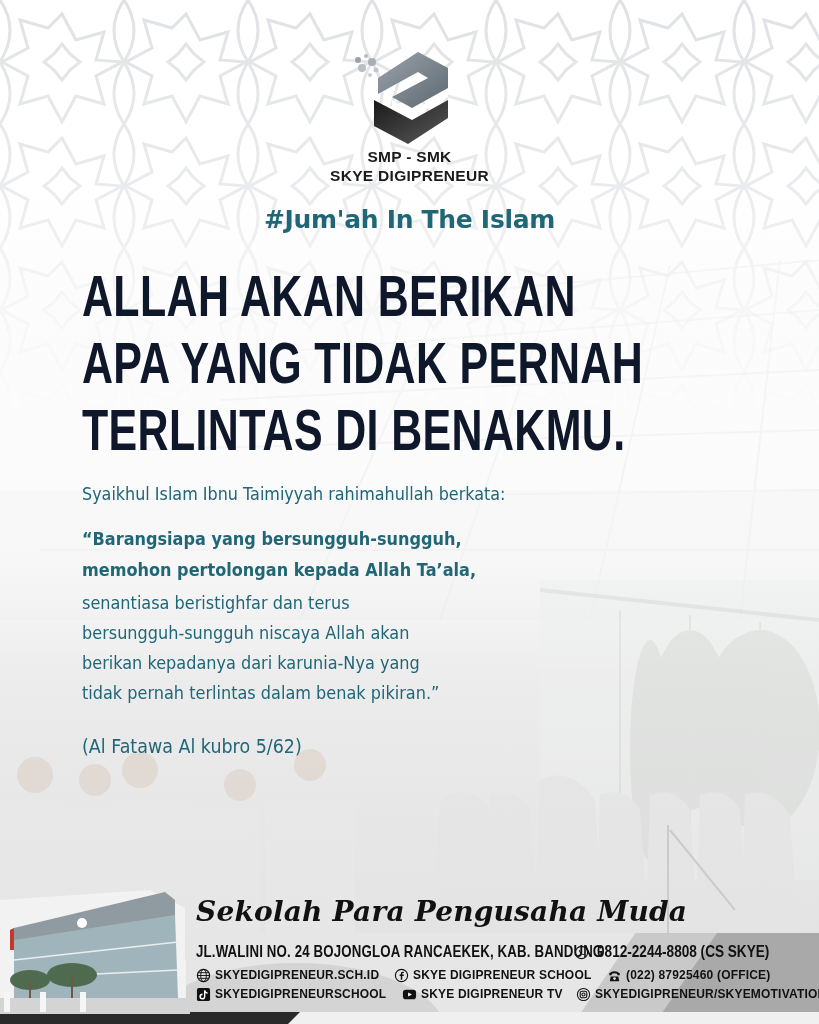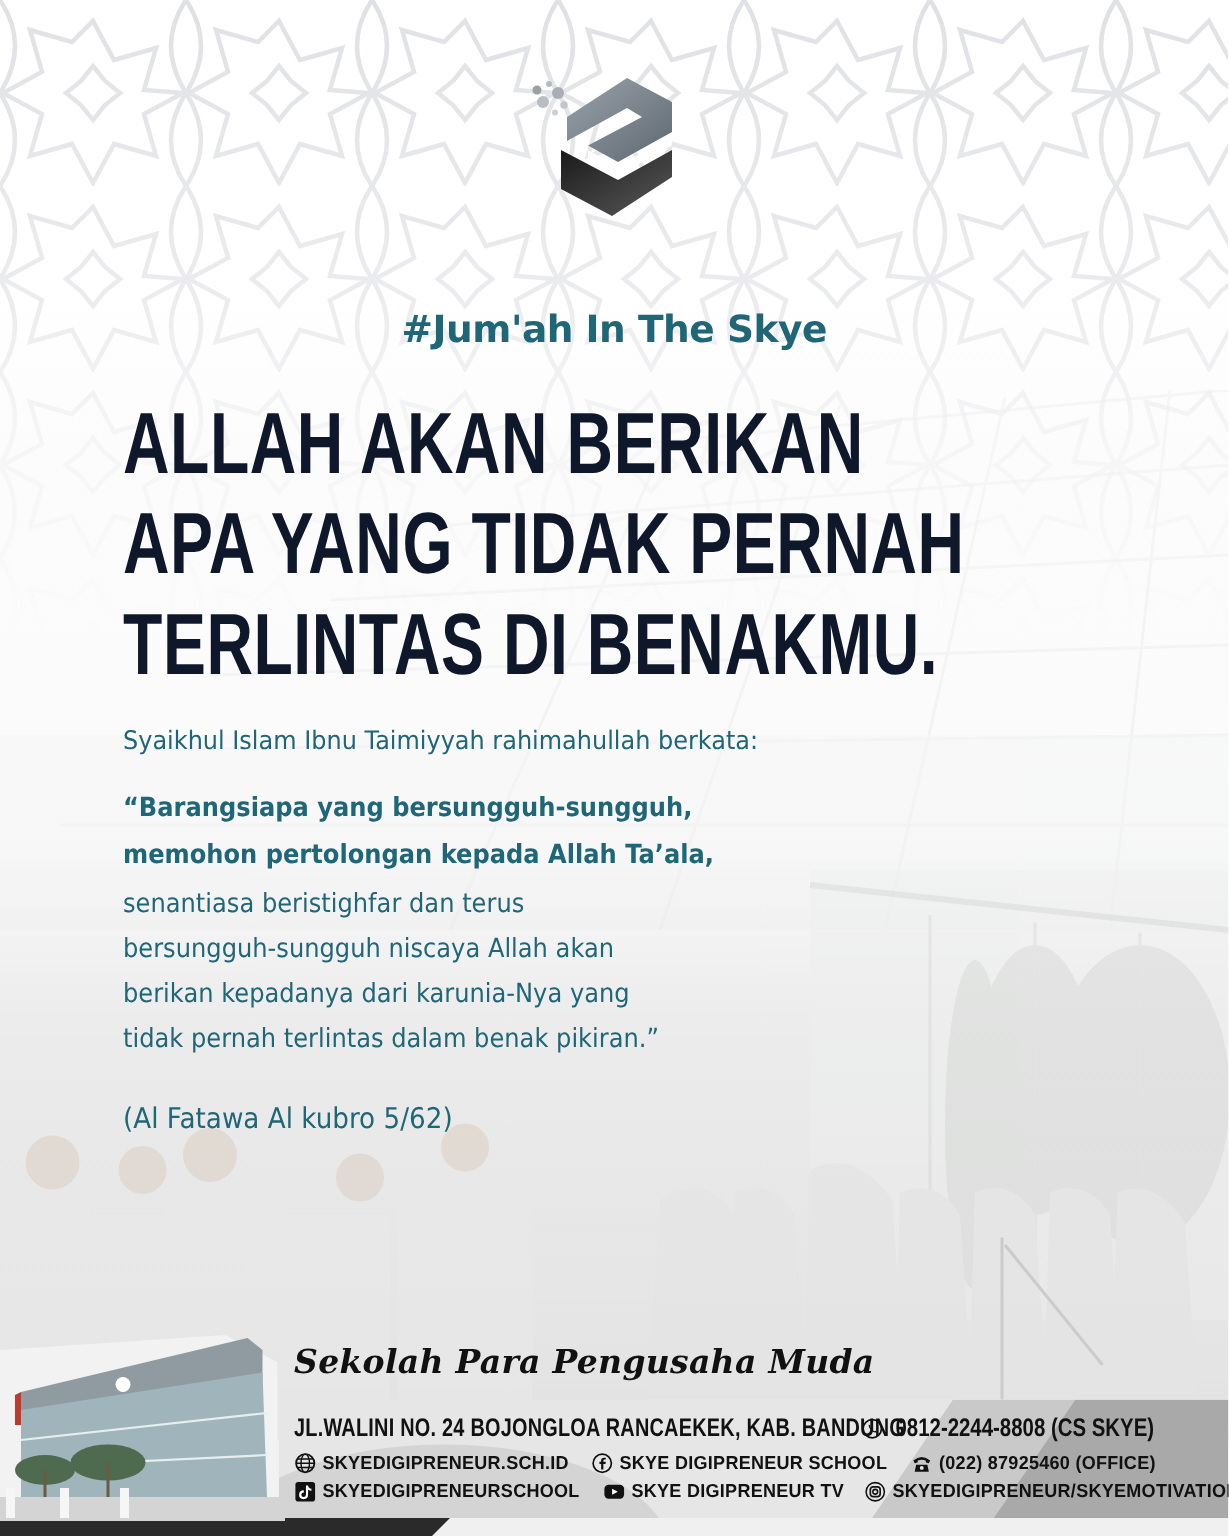--- a/index.html
+++ b/index.html
@@ -60,21 +60,21 @@
   .source {
     position: absolute; left: 82px; top: 735px;
     color: #1f6677; font-family: "DejaVu Sans", sans-serif; font-size: 19px;
     white-space: nowrap; transform: scaleX(0.92); transform-origin: left;
   }
 
   
   .tagline {
     position: absolute; left: 196px; top: 895px;
     color: #111111; font-family: "DejaVu Serif", serif; font-style: italic; font-weight: 700;
-    font-size: 22px; letter-spacing: 0.2px; white-space: nowrap;
+    font-size: 28px; letter-spacing: 0.2px; white-space: nowrap;
   }
 
   
   .footer-panel {
     position: absolute; left: 186px; top: 933px; width: 633px; height: 79px;
     background: #e6e6e6; overflow: hidden;
   }
   .footer-panel .stripe1 { position: absolute; right: 0; top: 0; width: 270px; height: 79px; background: #c9c9c9; clip-path: polygon(32% 0, 100% 0, 100% 100%, 12% 100%); }
   .footer-panel .stripe2 { position: absolute; right: 0; top: 0; width: 170px; height: 79px; background: #a9a9a9; clip-path: polygon(40% 0, 100% 0, 100% 100%, 8% 100%); }
   .footer-panel .swoosh { position: absolute; left: -40px; top: 30px; width: 300px; height: 140px; border-radius: 50%; background: #d4d4d4; }
@@ -209,23 +209,25 @@
     <circle cx="14" cy="8" r="2" fill="#b5bbc0"></circle>
   <circle cx="20" cy="14" r="4" fill="#a8aeb4"></circle>
     <circle cx="10" cy="20" r="4" fill="#b9bec3"></circle>
   <circle cx="24" cy="22" r="2.5" fill="#c2c7cc"></circle>
     <circle cx="18" cy="27" r="2" fill="#ccd0d4"></circle>
   <path d="M66 4 L96 20 L96 40 L60 60 L40 49 L76 30 L66 24 L26 46 L26 30 Z" fill="url(#gTop)"></path>
   <path d="M22 52 L60 72 L96 52 L96 70 L56 96 L22 78 Z" fill="url(#gBot)"></path>
   <path d="M40 52 L60 63 L96 43 L96 49 L60 69 L40 58 Z" fill="#ffffff" opacity="0.9"></path>
 </svg>
 <div class="logo-text">
-</div>
-
-<div class="hashtag">#Jum'ah In The Skye</div>
+  <div>SMP - SMK</div>
+  <div>SKYE DIGIPRENEUR</div>
+</div>
+
+<div class="hashtag">#Jum'ah In The Islam</div>
 
 <div class="headline">
   <span class="line">ALLAH AKAN BERIKAN</span>
   <span class="line">APA YANG TIDAK PERNAH</span>
   <span class="line">TERLINTAS DI BENAKMU.</span>
 </div>
 
 <div class="intro">Syaikhul Islam Ibnu Taimiyyah rahimahullah berkata:</div>
 
 <div class="quote">

